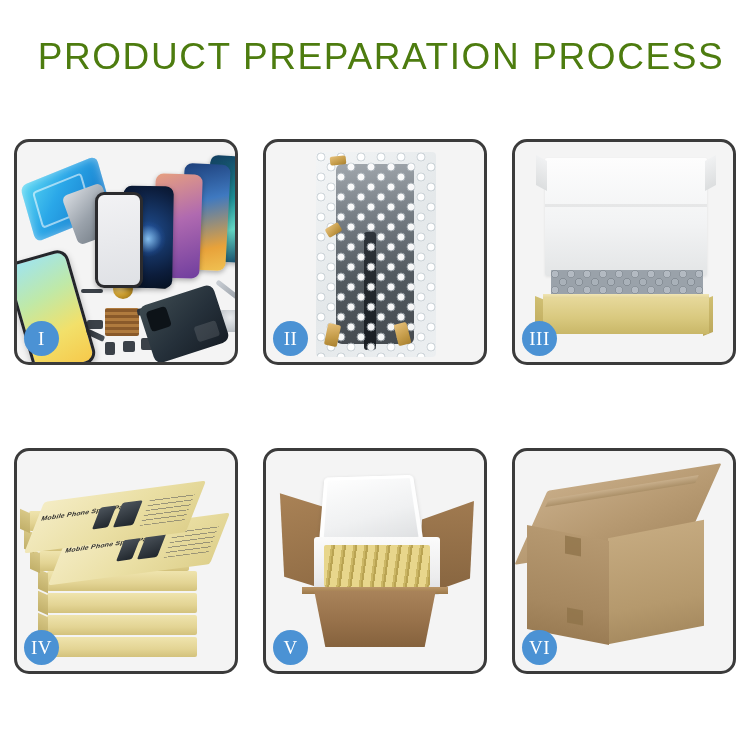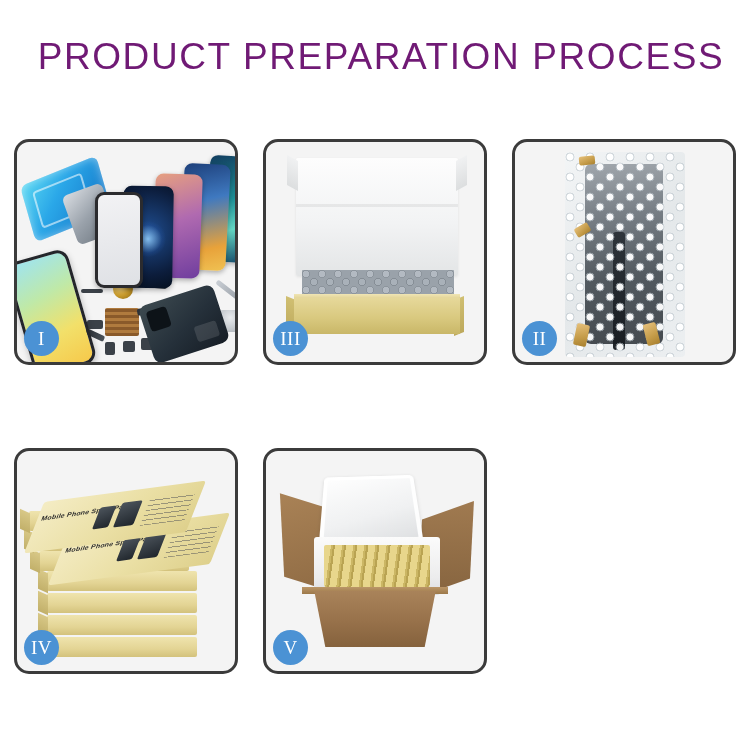--- a/index.html
+++ b/index.html
@@ -26,21 +26,21 @@
     top: 38px;
     width: 750px;
     text-align: center;
   }
 
   .title {
     font-family: "Liberation Sans", sans-serif;
     font-size: 37px;
     font-weight: 400;
     letter-spacing: 1.6px;
-    color: #701a75;
+    color: #4d7c0f;
     line-height: 1.05;
     white-space: nowrap;
     margin-left: 12px;
   }
 
   .subtitle {
     margin-top: 12px;
     font-family: "Liberation Sans", sans-serif;
     font-size: 14.5px;
     font-weight: 400;
@@ -504,44 +504,44 @@
         <div class="pt-flex" style="left:120px; top:164px; width:34px; height:7px; transform:rotate(-10deg);"></div>
         <div class="pt-flex" style="left:126px; top:140px; width:24px; height:6px; transform:rotate(6deg);"></div>
         <div class="pt-tool"></div>
         <div class="pt-tool2"></div>
       </div>
       <div class="badge">I</div>
     </div>
 
     <div class="card">
       <div class="card-scene">
-        <div class="p3-lid"></div>
-        <div class="p3-lidfold"></div>
-        <div class="p3-bubble"></div>
-        <div class="p3-boxrim"></div>
-        <div class="p3-boxleft"></div>
-        <div class="p3-boxright"></div>
-        <div class="p3-boxfront"></div>
-      </div>
-      <div class="badge">III</div>
-    </div>
-
-    <div class="card">
-      <div class="card-scene">
         <div class="p2-bag">
           <div class="p2-screen"></div>
           <div class="p2-cable"></div>
           <div class="p2-bubbles"></div>
         </div>
         <div class="p2-tape p2-t1"></div>
         <div class="p2-tape p2-t2"></div>
         <div class="p2-tape p2-t3"></div>
         <div class="p2-tape p2-t4"></div>
       </div>
       <div class="badge">II</div>
+    </div>
+
+    <div class="card">
+      <div class="card-scene">
+        <div class="p3-lid"></div>
+        <div class="p3-lidfold"></div>
+        <div class="p3-bubble"></div>
+        <div class="p3-boxrim"></div>
+        <div class="p3-boxleft"></div>
+        <div class="p3-boxright"></div>
+        <div class="p3-boxfront"></div>
+      </div>
+      <div class="badge">III</div>
     </div>
 
     <div class="card">
       <div class="card-scene">
         <div class="p4-stack">
 
           <div class="p4-box" style="left:30px; top:186px;">
               <span class="side"></span>
             </div>
           <div class="p4-box" style="left:30px; top:164px;">
@@ -588,15 +588,26 @@
         <div class="p5-flapR"></div>
         <div class="p5-foamlid"></div>
         <div class="p5-foambody"></div>
         <div class="p5-content"></div>
         <div class="p5-cartonrim"></div>
         <div class="p5-cartonfront"></div>
       </div>
       <div class="badge">V</div>
     </div>
 
+    <div class="card">
+      <div class="card-scene">
+        <div class="p6-top"></div>
+        <div class="p6-seam"></div>
+        <div class="p6-side"></div>
+        <div class="p6-front"></div>
+        <div class="p6-tape p6-tape1"></div>
+        <div class="p6-tape p6-tape2"></div>
+      </div>
+      <div class="badge">VI</div>
+    </div>
 
   </div>
 </div>
 
 </body></html>

